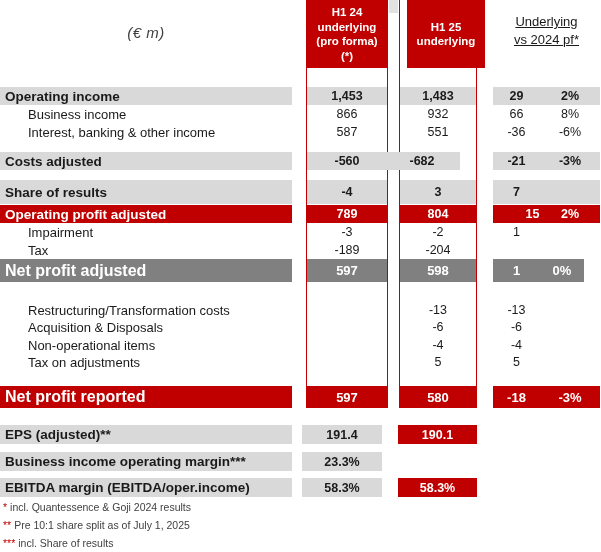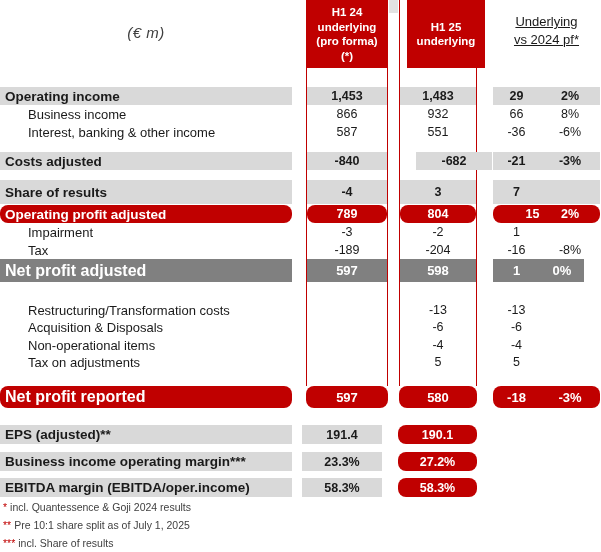--- a/index.html
+++ b/index.html
@@ -43,21 +43,21 @@
     position:absolute;top:0;height:100%;display:flex;align-items:center;
     justify-content:center;font-size:12.5px;color:var(--ink);box-sizing:border-box;
   }
   .label-cell{justify-content:flex-start;padding-left:5px;font-weight:700;font-size:13.5px;}
   .label-cell.sub{padding-left:28px;font-weight:400;font-size:13px;}
   .num-bold{font-weight:700;}
   .white{color:#fff;}
   .big{font-size:16px;}
   .bignum{font-size:13px;}
   .bg-gray{background:var(--gray);}
-  .bg-red{background:var(--red);border-radius:8px;}
+  .bg-red{background:var(--red);}
   .bg-dark{background:var(--dark);}
   .footnote{
     position:absolute;left:3px;font-size:10.5px;color:var(--footink);
     white-space:nowrap;
   }
   .footnote .stars{color:var(--red);margin-right:3px;}
 </style>
 </head>
 <body>
 
@@ -107,22 +107,22 @@
         <div class="cell label-cell sub" style="left: 0px; width: 292px;">Interest, banking &amp; other income</div>
         <div class="cell" style="left: 307px; width: 80px;">587</div>
         <div class="cell" style="left: 400px; width: 76px;">551</div>
         <div class="cell" style="left: 493px; width: 107px;">
           <div class="cell" style="left: 0px; width: 47px;">-36</div>
           <div class="cell" style="left: 47px; width: 60px;">-6%</div>
         </div>
       </div>
       <div class="trow" style="top: 152px; height: 18px;">
         <div class="cell label-cell bg-gray" style="left: 0px; width: 292px;">Costs adjusted</div>
-        <div class="cell num-bold bg-gray" style="left: 307px; width: 80px;">-840</div>
-        <div class="cell num-bold bg-gray" style="left: 416px; width: 76px;">-682</div>
+        <div class="cell num-bold bg-gray" style="left: 307px; width: 80px;">-560</div>
+        <div class="cell num-bold bg-gray" style="left: 384px; width: 76px;">-682</div>
         <div class="cell bg-gray" style="left: 493px; width: 107px;">
           <div class="cell num-bold" style="left: 0px; width: 47px;">-21</div>
           <div class="cell num-bold" style="left: 47px; width: 60px;">-3%</div>
         </div>
       </div>
       <div class="trow" style="top: 180px; height: 24px;">
         <div class="cell label-cell bg-gray" style="left: 0px; width: 292px;">Share of results</div>
         <div class="cell num-bold bg-gray" style="left: 307px; width: 80px;">-4</div>
         <div class="cell num-bold bg-gray" style="left: 400px; width: 76px;">3</div>
         <div class="cell bg-gray" style="left: 493px; width: 107px;">
@@ -143,24 +143,20 @@
         <div class="cell" style="left: 307px; width: 80px;">-3</div>
         <div class="cell" style="left: 400px; width: 76px;">-2</div>
         <div class="cell" style="left: 493px; width: 107px;">
           <div class="cell" style="left: 0px; width: 47px;">1</div>
         </div>
       </div>
       <div class="trow" style="top: 241px; height: 18px;">
         <div class="cell label-cell sub" style="left: 0px; width: 292px;">Tax</div>
         <div class="cell" style="left: 307px; width: 80px;">-189</div>
         <div class="cell" style="left: 400px; width: 76px;">-204</div>
-        <div class="cell" style="left: 493px; width: 107px;">
-          <div class="cell" style="left: 0px; width: 47px;">-16</div>
-          <div class="cell" style="left: 47px; width: 60px;">-8%</div>
-        </div>
       </div>
       <div class="trow" style="top: 259px; height: 23px;">
         <div class="cell label-cell white big bg-dark" style="left: 0px; width: 292px;">Net profit adjusted</div>
         <div class="cell num-bold bg-dark white bignum" style="left: 307px; width: 80px;">597</div>
         <div class="cell num-bold bg-dark white bignum" style="left: 400px; width: 76px;">598</div>
         <div class="cell bg-dark" style="left: 493px; width: 91px;">
           <div class="cell num-bold white bignum" style="left: 0px; width: 47px;">1</div>
           <div class="cell num-bold white bignum" style="left: 47px; width: 44px;">0%</div>
         </div>
       </div>
@@ -204,21 +200,20 @@
     </div>
   <div id="kpi-host">
       <div class="trow" style="top: 425px; height: 19px;">
         <div class="cell label-cell bg-gray" style="left: 0px; width: 292px;">EPS (adjusted)**</div>
         <div class="cell num-bold bg-gray" style="left: 302px; width: 80px;">191.4</div>
         <div class="cell num-bold bg-red white" style="left: 398px; width: 79px;">190.1</div>
       </div>
       <div class="trow" style="top: 452px; height: 19px;">
         <div class="cell label-cell bg-gray" style="left: 0px; width: 292px;">Business income operating margin***</div>
         <div class="cell num-bold bg-gray" style="left: 302px; width: 80px;">23.3%</div>
-        <div class="cell num-bold bg-red white" style="left: 398px; width: 79px;">27.2%</div>
       </div>
       <div class="trow" style="top: 478px; height: 19px;">
         <div class="cell label-cell bg-gray" style="left: 0px; width: 292px;">EBITDA margin (EBITDA/oper.income)</div>
         <div class="cell num-bold bg-gray" style="left: 302px; width: 80px;">58.3%</div>
         <div class="cell num-bold bg-red white" style="left: 398px; width: 79px;">58.3%</div>
       </div>
     </div>
   <div id="foot-host">
       <div class="footnote" style="top: 501px;"><span class="stars">*</span><span>incl. Quantessence &amp; Goji 2024 results</span></div>
       <div class="footnote" style="top: 519px;"><span class="stars">**</span><span>Pre 10:1 share split as of July 1, 2025</span></div>

